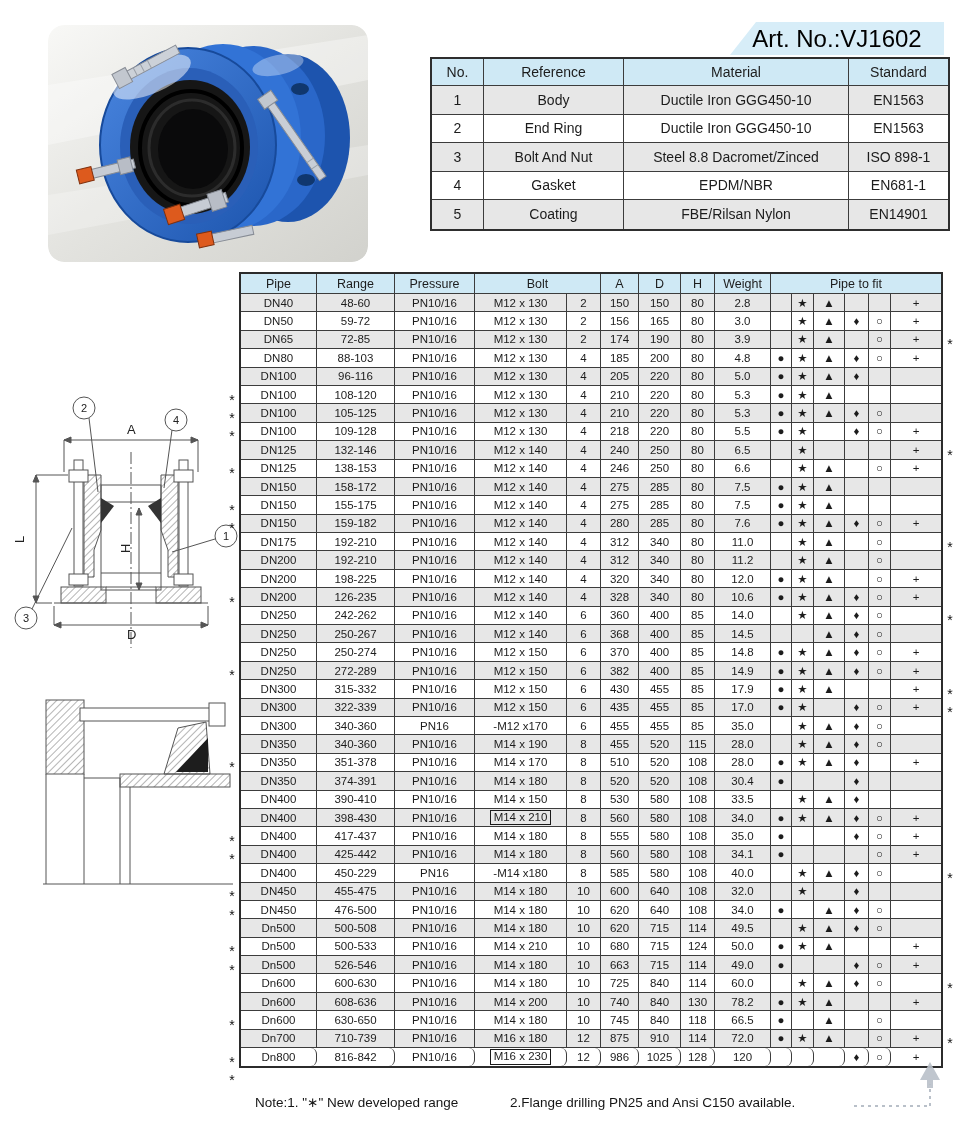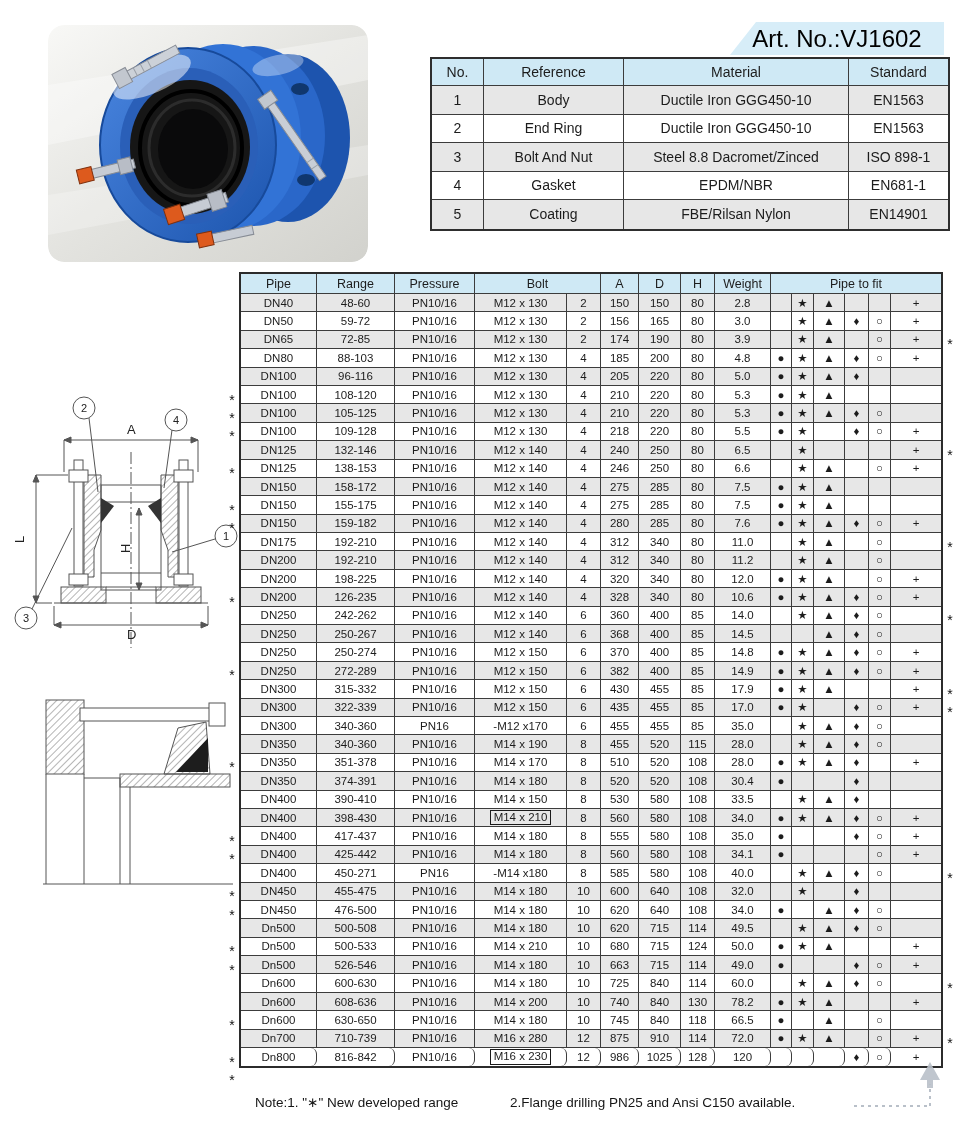--- a/index.html
+++ b/index.html
@@ -898,21 +898,21 @@
             <td>34.1</td>
             <td class="c-fit">●</td>
             <td class="c-fit"></td>
             <td class="c-fit"></td>
             <td class="c-fit"></td>
             <td class="c-fit">○</td>
             <td class="c-fit">+</td>
           </tr>
           <tr>
             <td>DN400</td>
-            <td>450-271</td>
+            <td>450-229</td>
             <td>PN16</td>
             <td>-M14 x180</td>
             <td>8</td>
             <td>585</td>
             <td>580</td>
             <td>108</td>
             <td>40.0</td>
             <td class="c-fit"></td>
             <td class="c-fit">★</td>
             <td class="c-fit">▲</td>
@@ -1053,21 +1053,21 @@
             <td class="c-fit"></td>
             <td class="c-fit">▲</td>
             <td class="c-fit"></td>
             <td class="c-fit">○</td>
             <td class="c-fit"></td>
           </tr>
           <tr class="odd">
             <td>Dn700</td>
             <td>710-739</td>
             <td>PN10/16</td>
-            <td>M16 x 280</td>
+            <td>M16 x 180</td>
             <td>12</td>
             <td>875</td>
             <td>910</td>
             <td>114</td>
             <td>72.0</td>
             <td class="c-fit">●</td>
             <td class="c-fit">★</td>
             <td class="c-fit">▲</td>
             <td class="c-fit"></td>
             <td class="c-fit">○</td>

